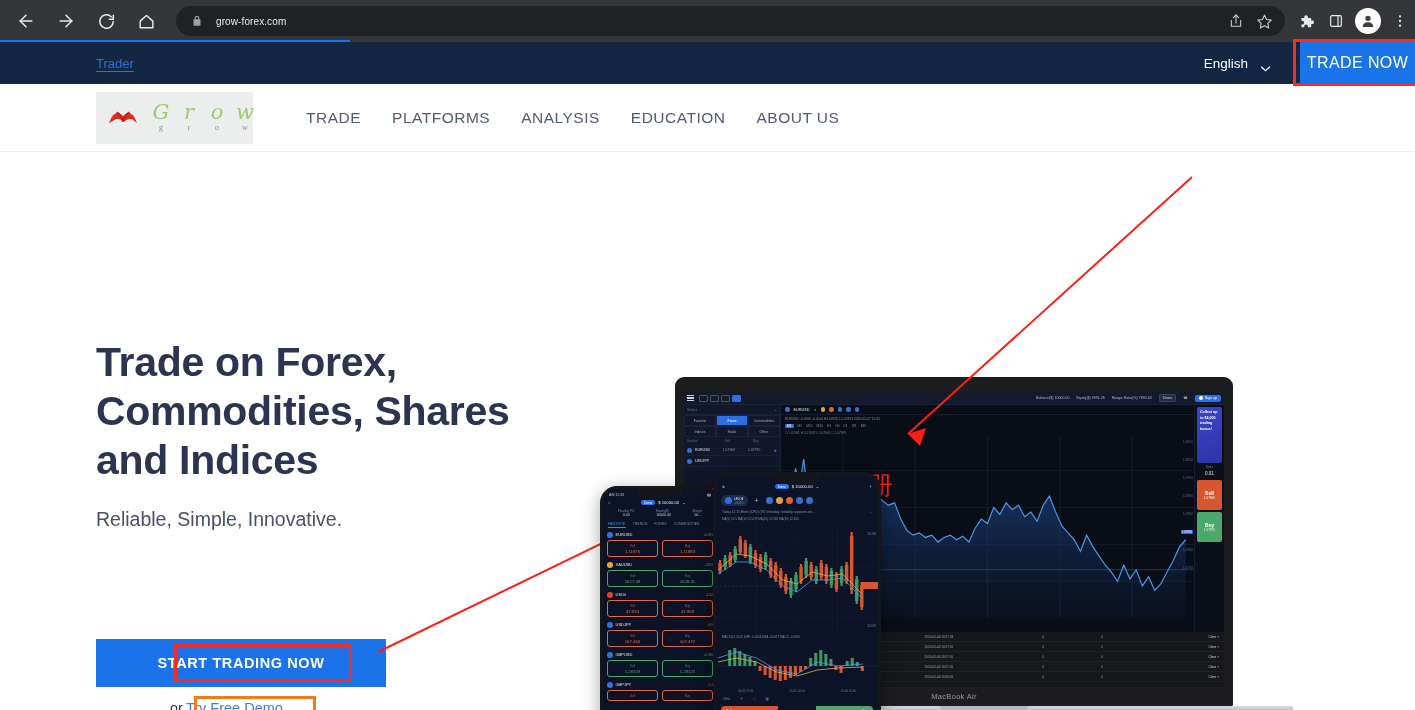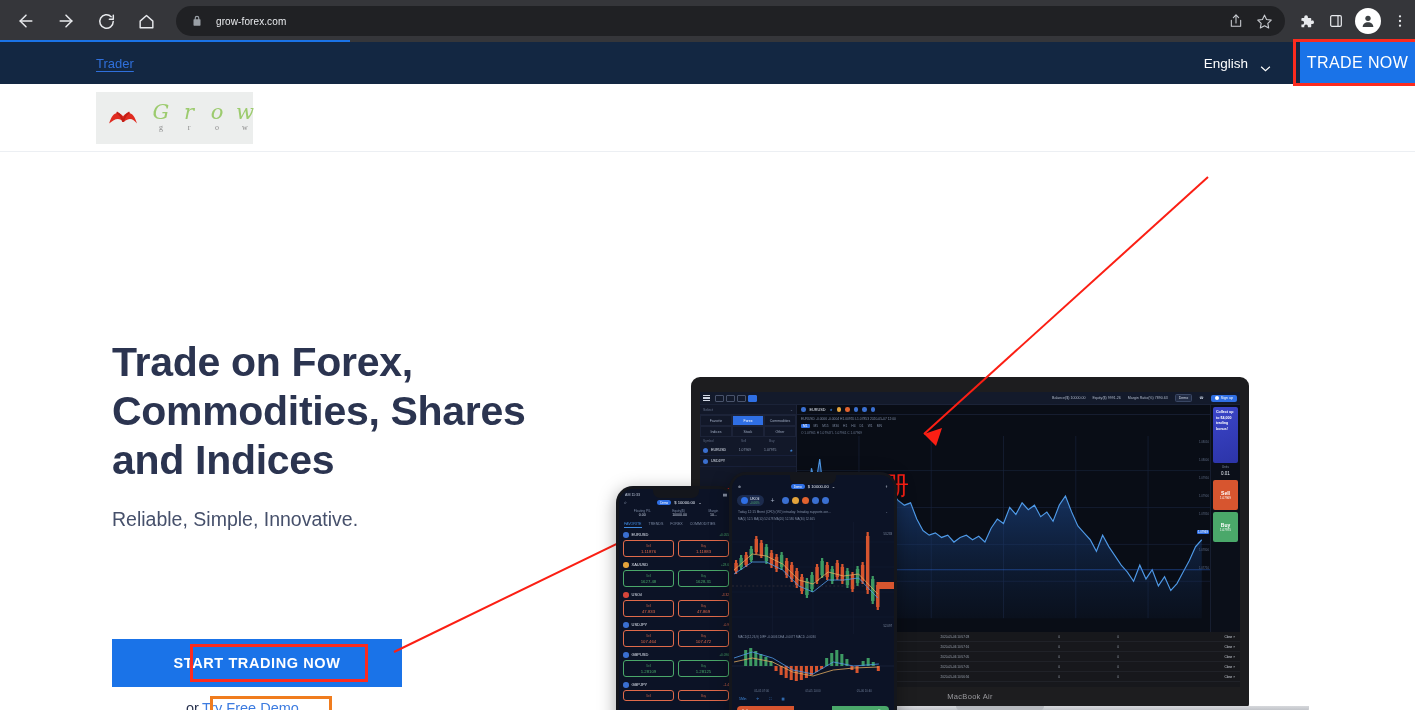--- a/index.html
+++ b/index.html
@@ -111,21 +111,21 @@
     font-size: 8px; color: #8d8d8d; line-height: 12px; display: block;
     font-family: "Liberation Serif", serif;
   }
   .mainnav { display: flex; align-items: center; margin-left: 53px; gap: 31px; }
   .mainnav a {
     font-size: 15.5px; color: #4e5b77; letter-spacing: .5px;
     text-decoration: none; white-space: nowrap;
   }
 
   
-  .hero { position: relative; height: 558px; background: #fff; overflow: hidden; margin-left: 16px; }
+  .hero { position: relative; height: 558px; background: #fff; overflow: hidden; }
   .hero-copy { position: absolute; left: 96px; top: 186px; width: 470px; }
   h1.hero-title {
     font-size: 41px; line-height: 49px; color: #2b3450;
     font-weight: 700; letter-spacing: -.3px;
   }
   .hero-sub {
     margin-top: 23px; font-size: 19.5px; color: #46506b; font-weight: 400;
   }
   .cta-btn {
     position: absolute; left: 96px; top: 487px;
@@ -416,20 +416,27 @@
         <span class="lw-letter">
           <span class="lw-big">o</span>
           <span class="lw-small">o</span>
         </span>
         <span class="lw-letter">
           <span class="lw-big">w</span>
           <span class="lw-small">w</span>
         </span>
       </span>
     </div>
+    <nav class="mainnav">
+      <a href="#">TRADE</a>
+      <a href="#">PLATFORMS</a>
+      <a href="#">ANALYSIS</a>
+      <a href="#">EDUCATION</a>
+      <a href="#">ABOUT US</a>
+    </nav>
   </div>
 
   <div class="hero">
 
     <div class="hero-copy">
       <h1 class="hero-title">Trade on Forex, Commodities, Shares and Indices</h1>
       <div class="hero-sub">Reliable, Simple, Innovative.</div>
     </div>
 
     <button class="cta-btn">START TRADING NOW</button>

